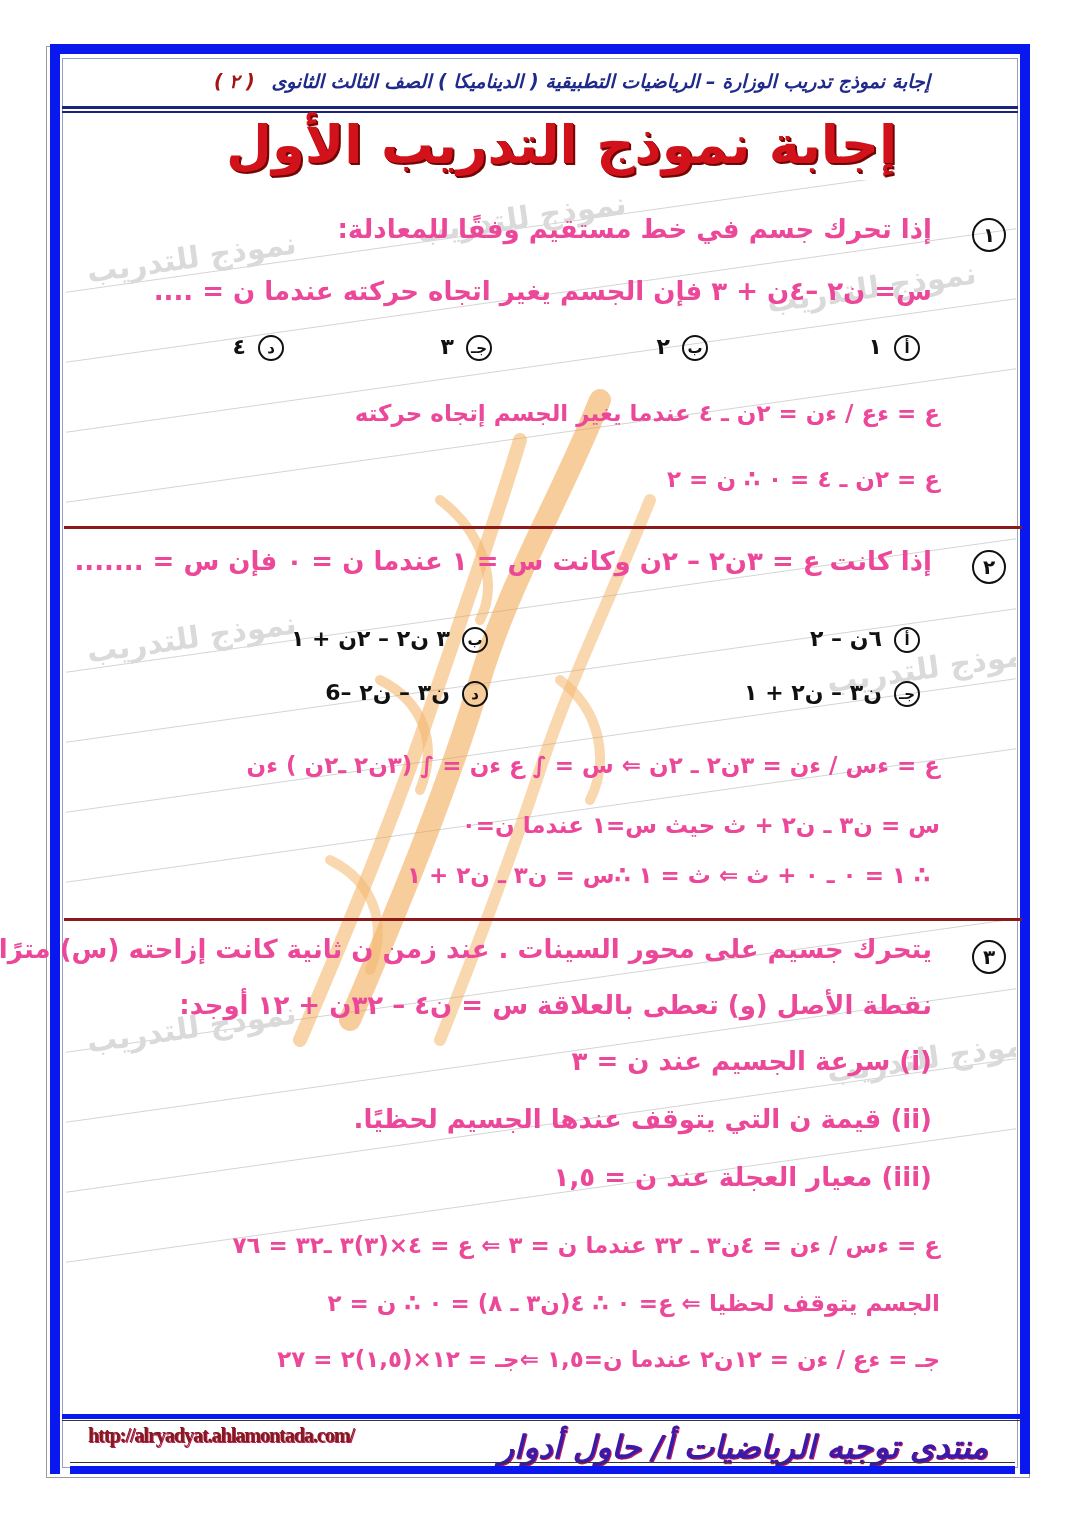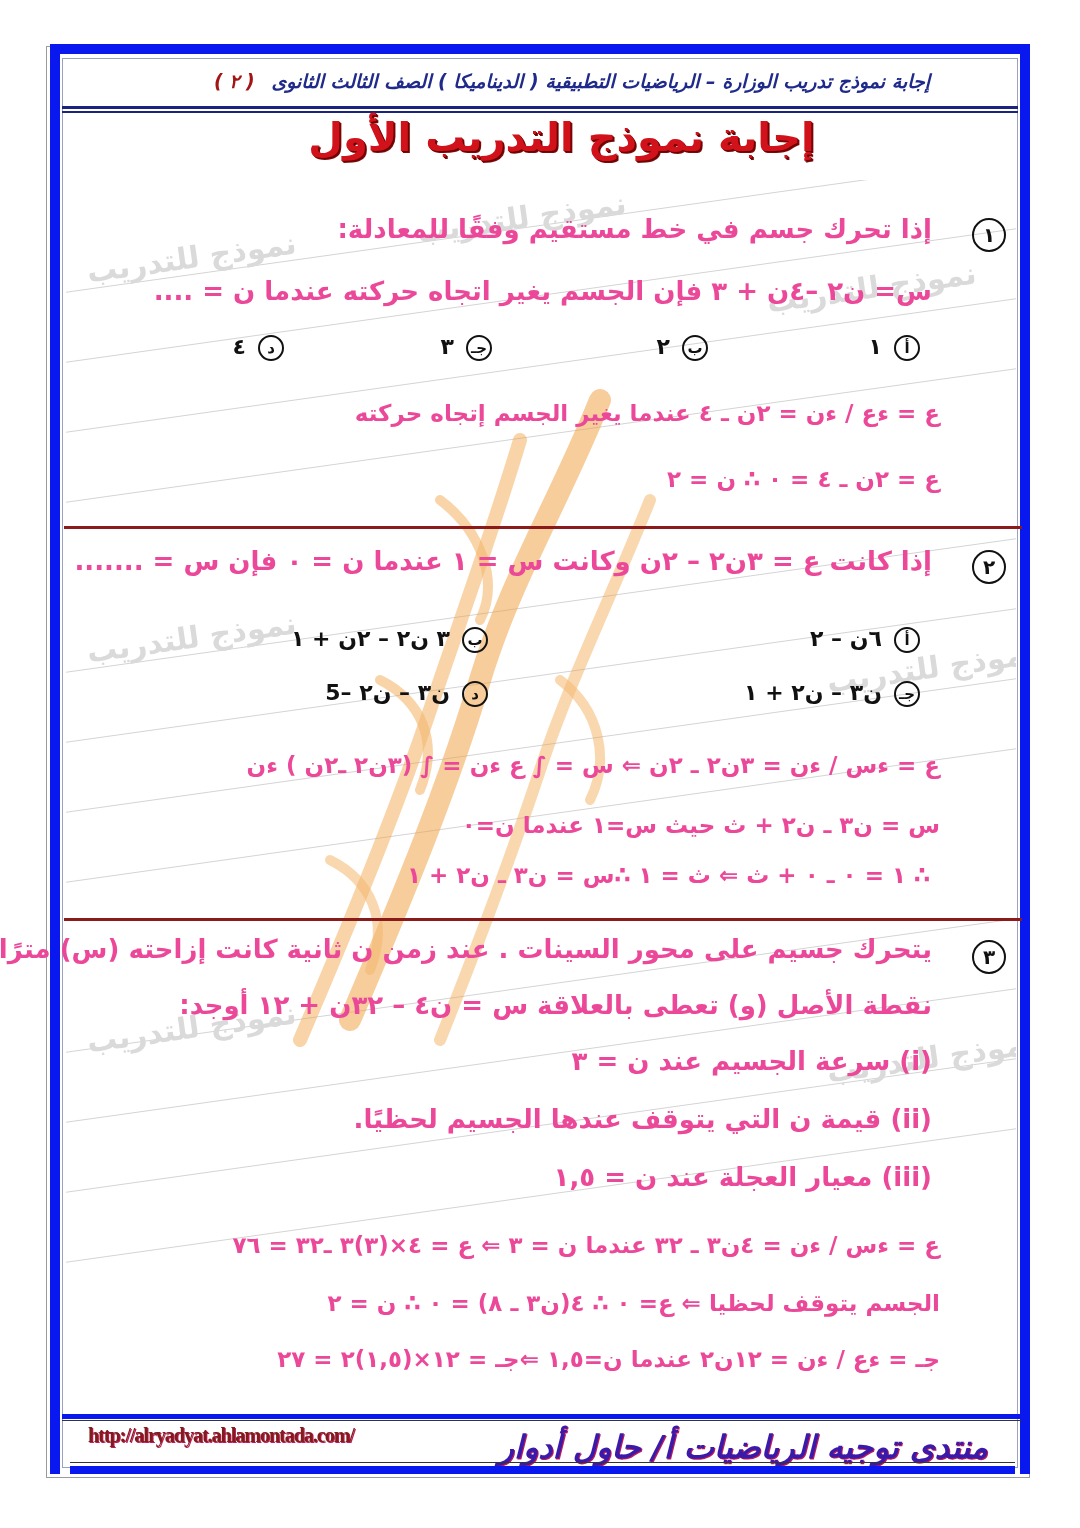--- a/index.html
+++ b/index.html
@@ -22,21 +22,21 @@
   }
   .top-header {
     position: absolute; left: 150px; top: 70px; width: 780px; height: 34px;
     direction: rtl; text-align: right; color: #1f2a8a; font-weight: bold; font-size: 19px;
     font-family: "DejaVu Sans", sans-serif; white-space: nowrap; font-style: italic;
   }
   .top-header .num { color: #a31414; margin-right: 10px; }
   .hdr-rule { position: absolute; left: 62px; width: 956px; height: 3px; background: #1a237e; }
   .title {
     position: absolute; left: 0; right: 0; top: 114px; text-align: center;
-    font-size: 40px; font-weight: bold; color: #d1121a; direction: rtl;
+    font-size: 53px; font-weight: bold; color: #d1121a; direction: rtl;
     text-shadow: 1px 1px 0 #6a0000, 2px 2px 0 #7a0a0a;
     font-family: "DejaVu Sans", sans-serif;
     padding-left: 43px;
   }
   .watermark-lines {
     position: absolute; left: 66px; top: 180px; width: 950px; height: 1220px; overflow: hidden; pointer-events: none;
   }
   .wm-row {
     position: absolute; left: -40px; width: 1100px; height: 1px; background: #d4d4d4; transform: rotate(-8deg);
   }
@@ -146,21 +146,21 @@
 <div class="opt" style="right:160px;top:626px">
   <span class="opt-badge">أ</span><span>٦ن – ٢</span>
 </div>
 <div class="opt" style="right:592px;top:626px">
   <span class="opt-badge">ب</span><span>٣ ن٢ – ٢ن + ١</span>
 </div>
 <div class="opt" style="right:160px;top:680px">
   <span class="opt-badge">جـ</span><span>ن٣ – ن٢ + ١</span>
 </div>
 <div class="opt" style="right:592px;top:680px">
-  <span class="opt-badge">د</span><span>ن٣ – ن٢ –5</span>
+  <span class="opt-badge">د</span><span>ن٣ – ن٢ –6</span>
 </div>
 <div class="ans" style="right:140px;top:752px">ع = ءس / ءن = ٣ن٢ ـ ٢ن  ⇐  س = ∫ ع ءن = ∫ (٣ن٢ ـ٢ن ) ءن</div>
 <div class="ans" style="right:140px;top:812px">س = ن٣ ـ ن٢  + ث                حيث  س=١  عندما  ن=٠</div>
 <div class="ans" style="right:150px;top:862px">∴ ١ = ٠ ـ ٠ + ث     ⇐ ث = ١    ∴س = ن٣ ـ ن٢ + ١</div>
 
 <div class="sep" style="top:918px"></div>
 
 <div class="q-badge" style="left:972px;top:940px">٣</div>
 <div class="q" style="right:148px;top:934px">يتحرك جسيم على محور السينات . عند زمن ن ثانية كانت إزاحته (س) مترًا من</div>
 <div class="q" style="right:148px;top:990px">نقطة الأصل (و) تعطى بالعلاقة س  =  ن٤ – ٣٢ن + ١٢   أوجد:</div>

